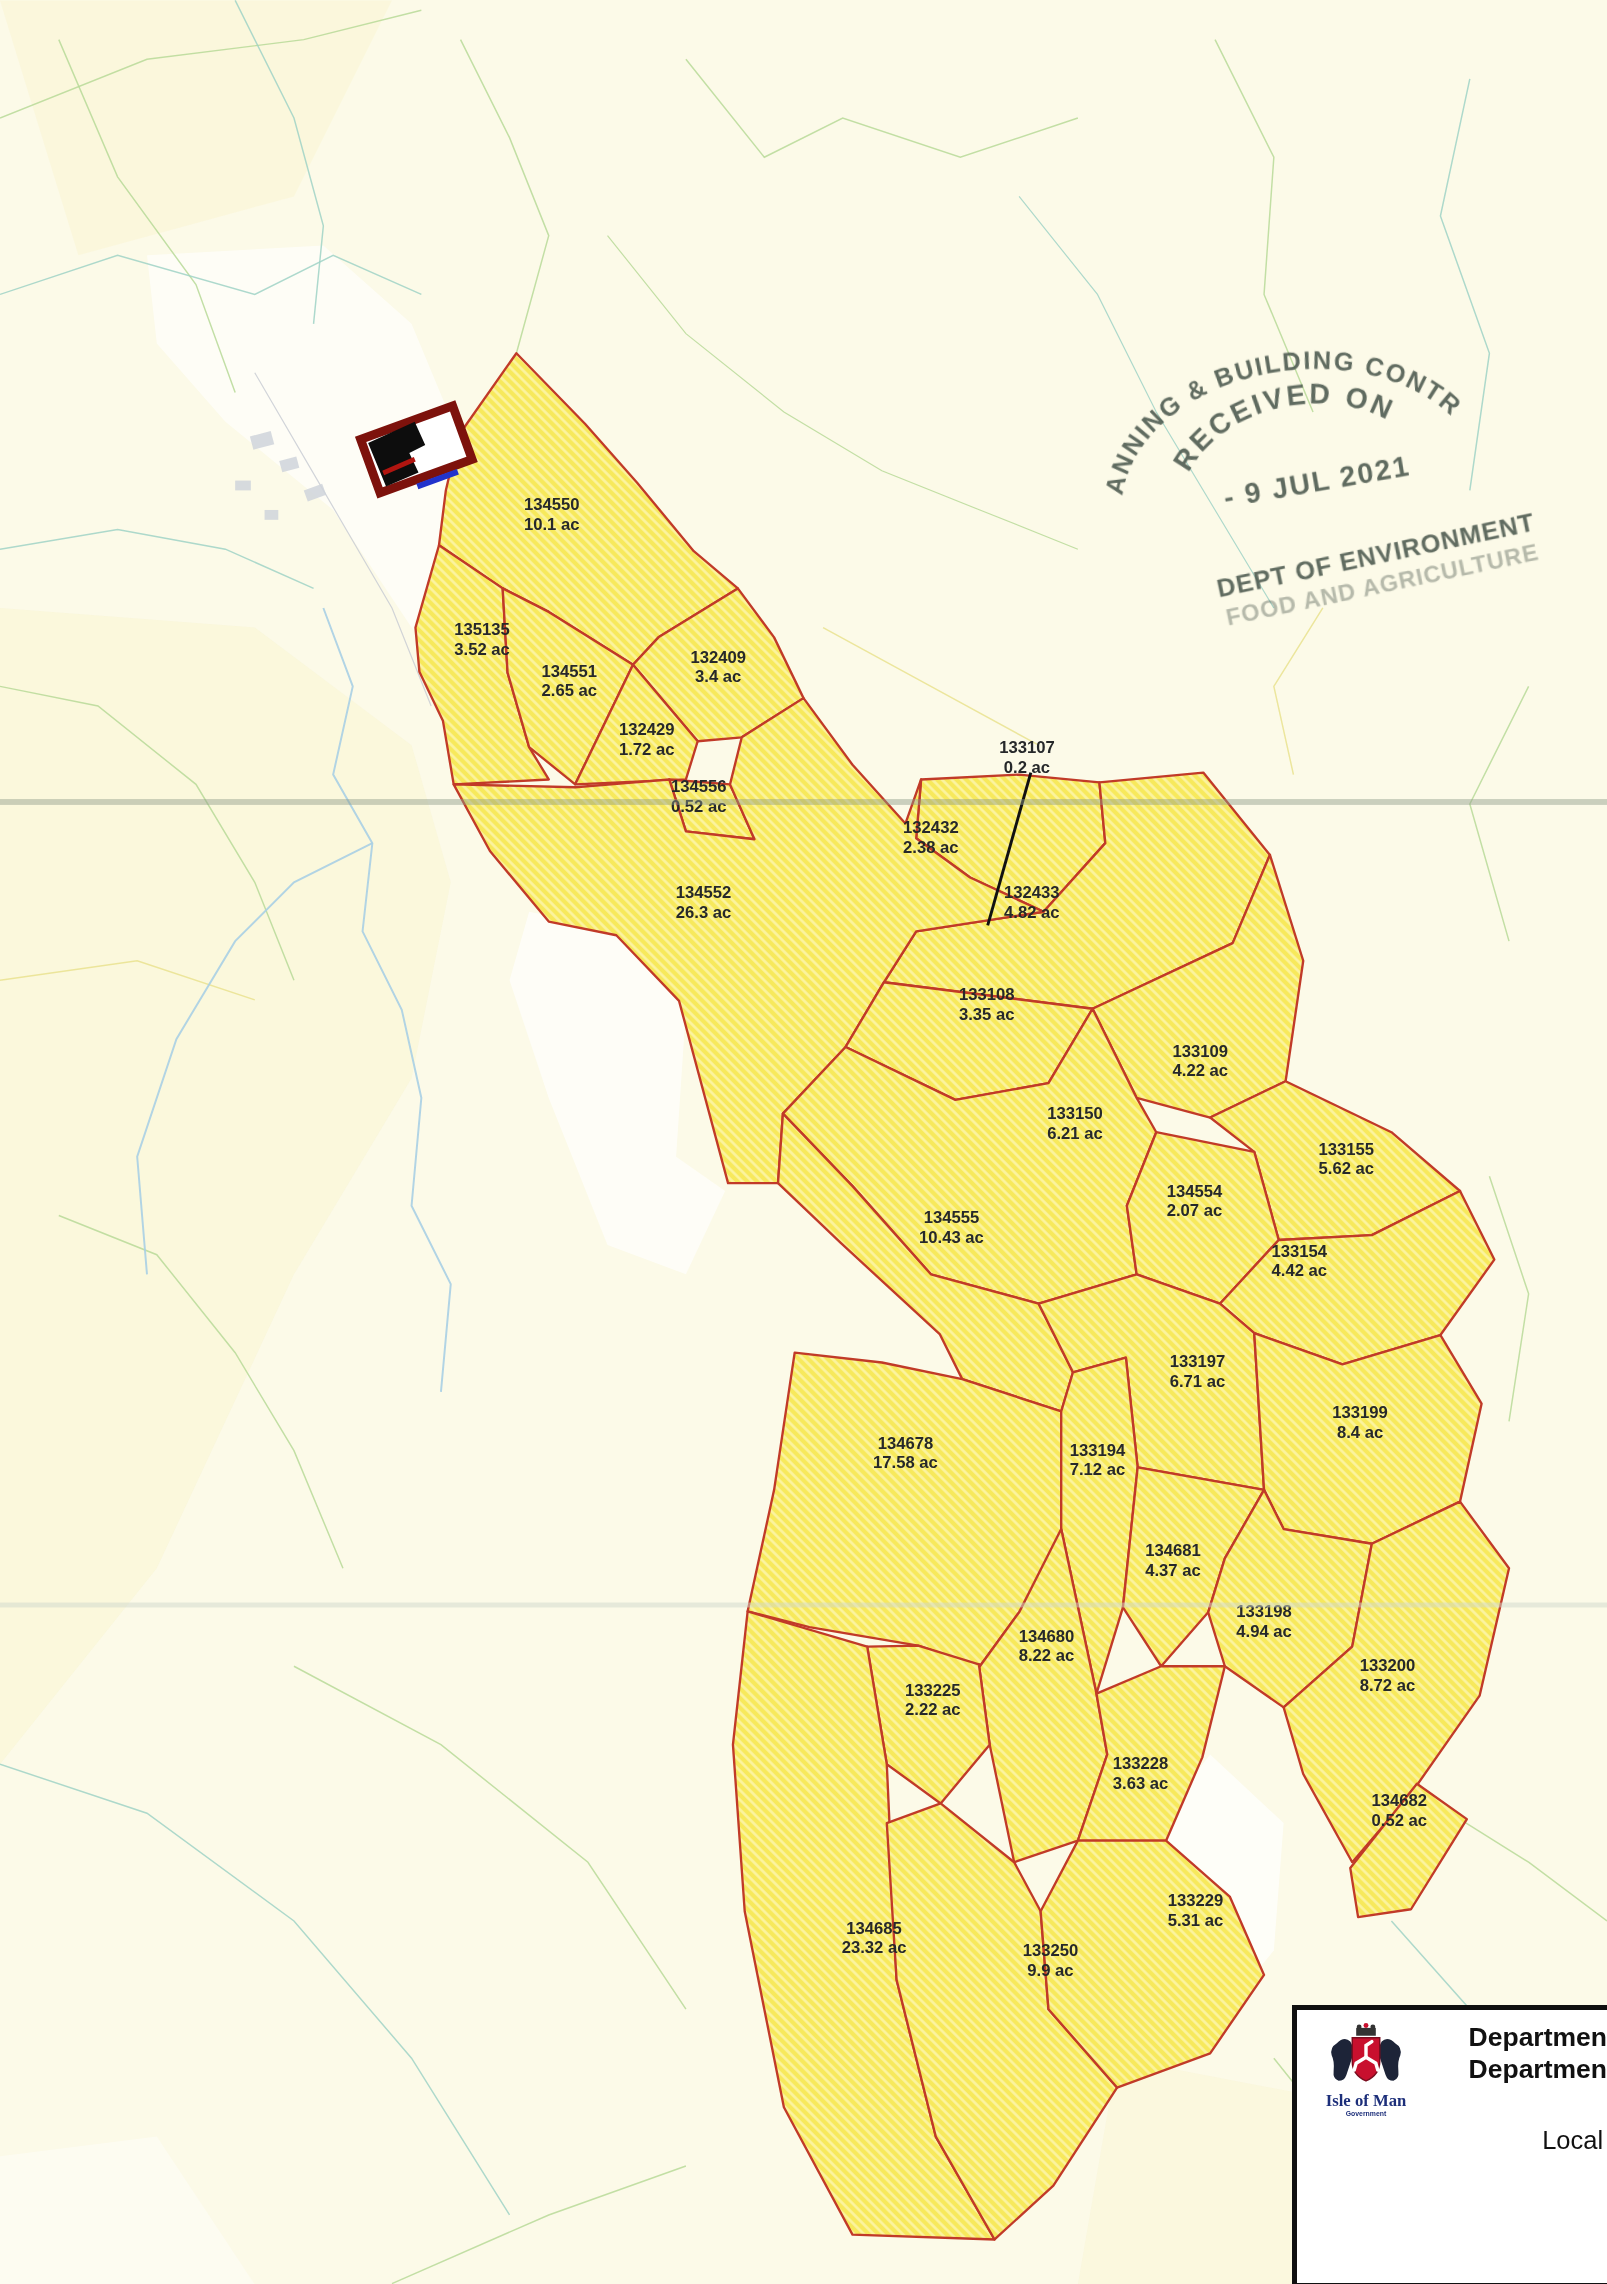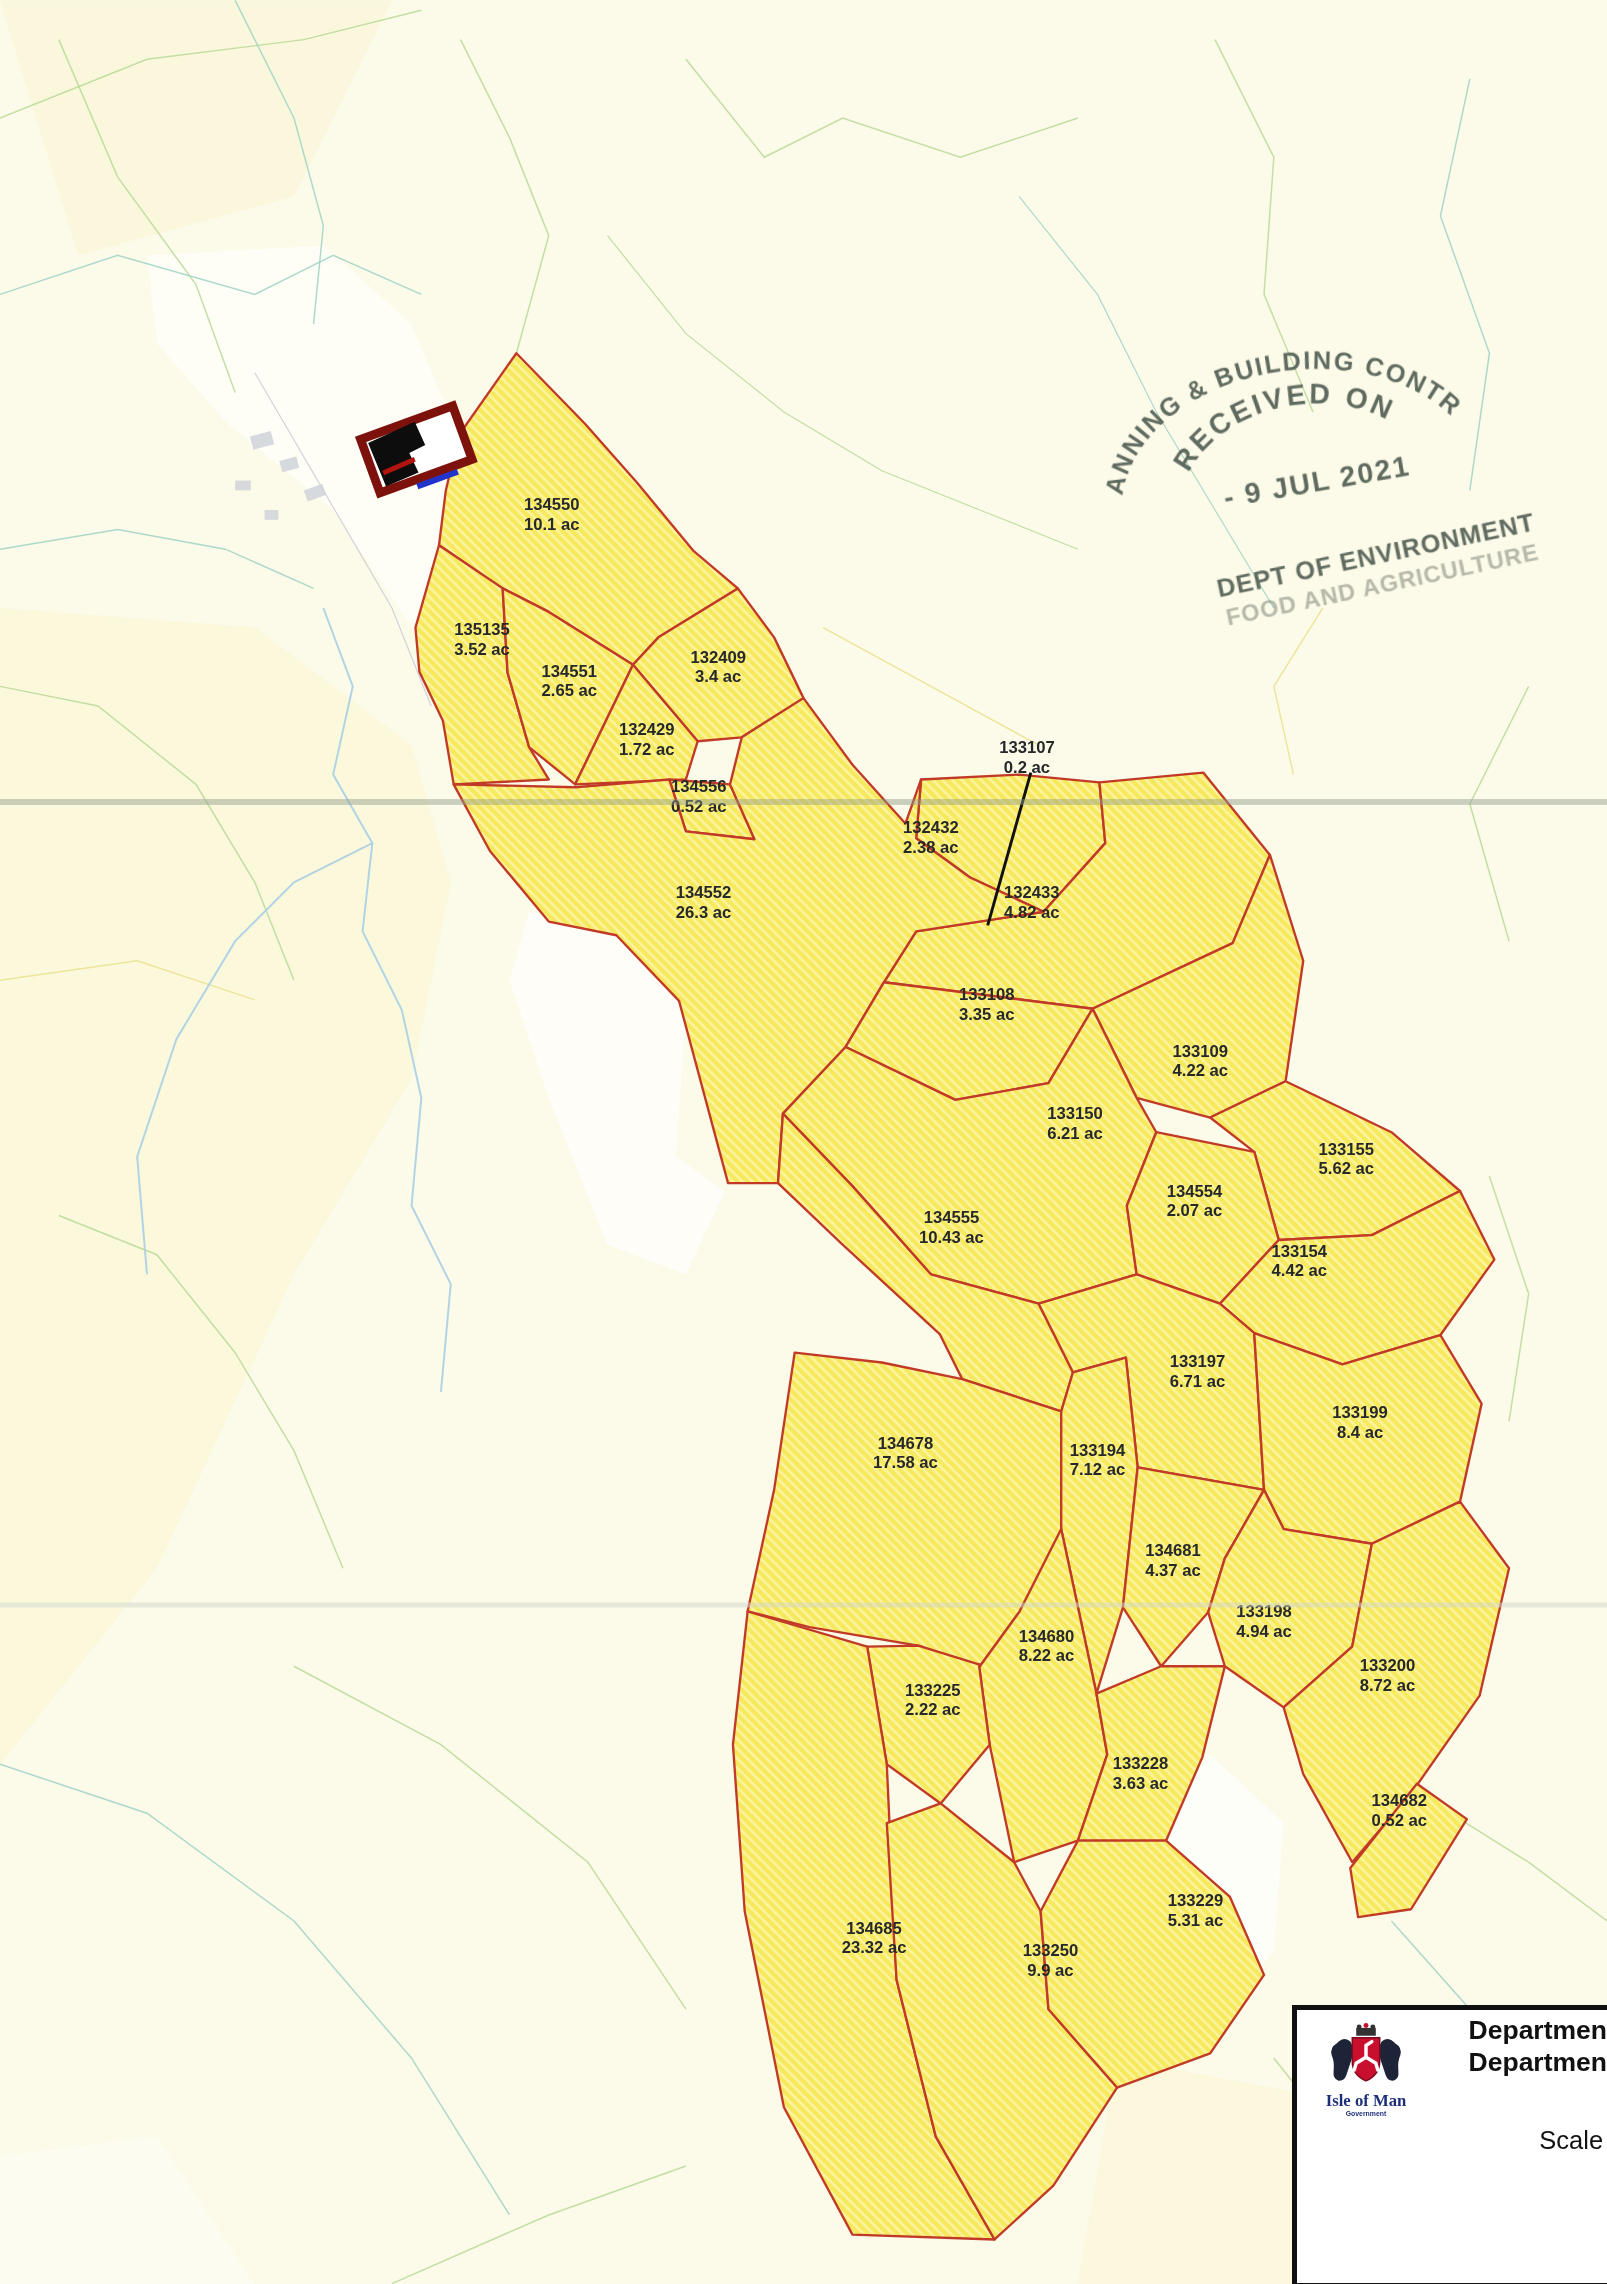--- a/index.html
+++ b/index.html
@@ -4,21 +4,21 @@
 <style>
   html,body{margin:0;padding:0;}
   body{width:1607px;height:2285px;position:relative;overflow:hidden;
        background:#FCFAE8;font-family:"Liberation Sans",sans-serif;}
   #map-svg{position:absolute;left:0;top:0;}
   .parcel-label{font:600 17px "Liberation Sans",sans-serif;fill:#26282a;}
   .stamp-text{font-family:"Liberation Sans",sans-serif;font-weight:bold;fill:#49564c;}
   
   .legend{position:absolute;left:1292px;top:2005px;width:310px;height:273px;
           background:#ffffff;border:5.9px solid #101010;border-right:none;}
-  .legend-title{position:absolute;right:0;top:4px;text-align:right;
+  .legend-title{position:absolute;right:0;top:11px;text-align:right;
                 font-weight:bold;font-size:26.5px;color:#111;line-height:32px;
                 white-space:nowrap;}
   .legend-scale{position:absolute;right:3.9px;top:116px;font-size:25.5px;color:#111;}
   .legend-notes{position:absolute;left:13.7px;top:179px;font-size:12.7px;
                 color:#2b3f93;line-height:16px;white-space:nowrap;}
   .legend-logo{position:absolute;left:9.8px;top:11.8px;}
   .logo-caption{font:bold 17px "Liberation Serif",serif;fill:#1d2f7a;}
   .logo-caption-sub{font:bold 7px "Liberation Sans",sans-serif;fill:#1d2f7a;}
 </style>
 </head>
@@ -181,15 +181,15 @@
       <path d="M60,36 l10,6 l2,7"></path>
       <path d="M60,36 l-10,6 l-2,7"></path>
     </g>
     <text x="60" y="86" text-anchor="middle" class="logo-caption">Isle of Man</text>
     <text x="60" y="96" text-anchor="middle" class="logo-caption-sub">Government</text>
   </svg>
   <div class="legend-title">
     <div>Departmen</div>
     <div>Departmen</div>
   </div>
-  <div class="legend-scale">Scale</div>
+  <div class="legend-scale">Local</div>
 </div>
 
 
 </body></html>

